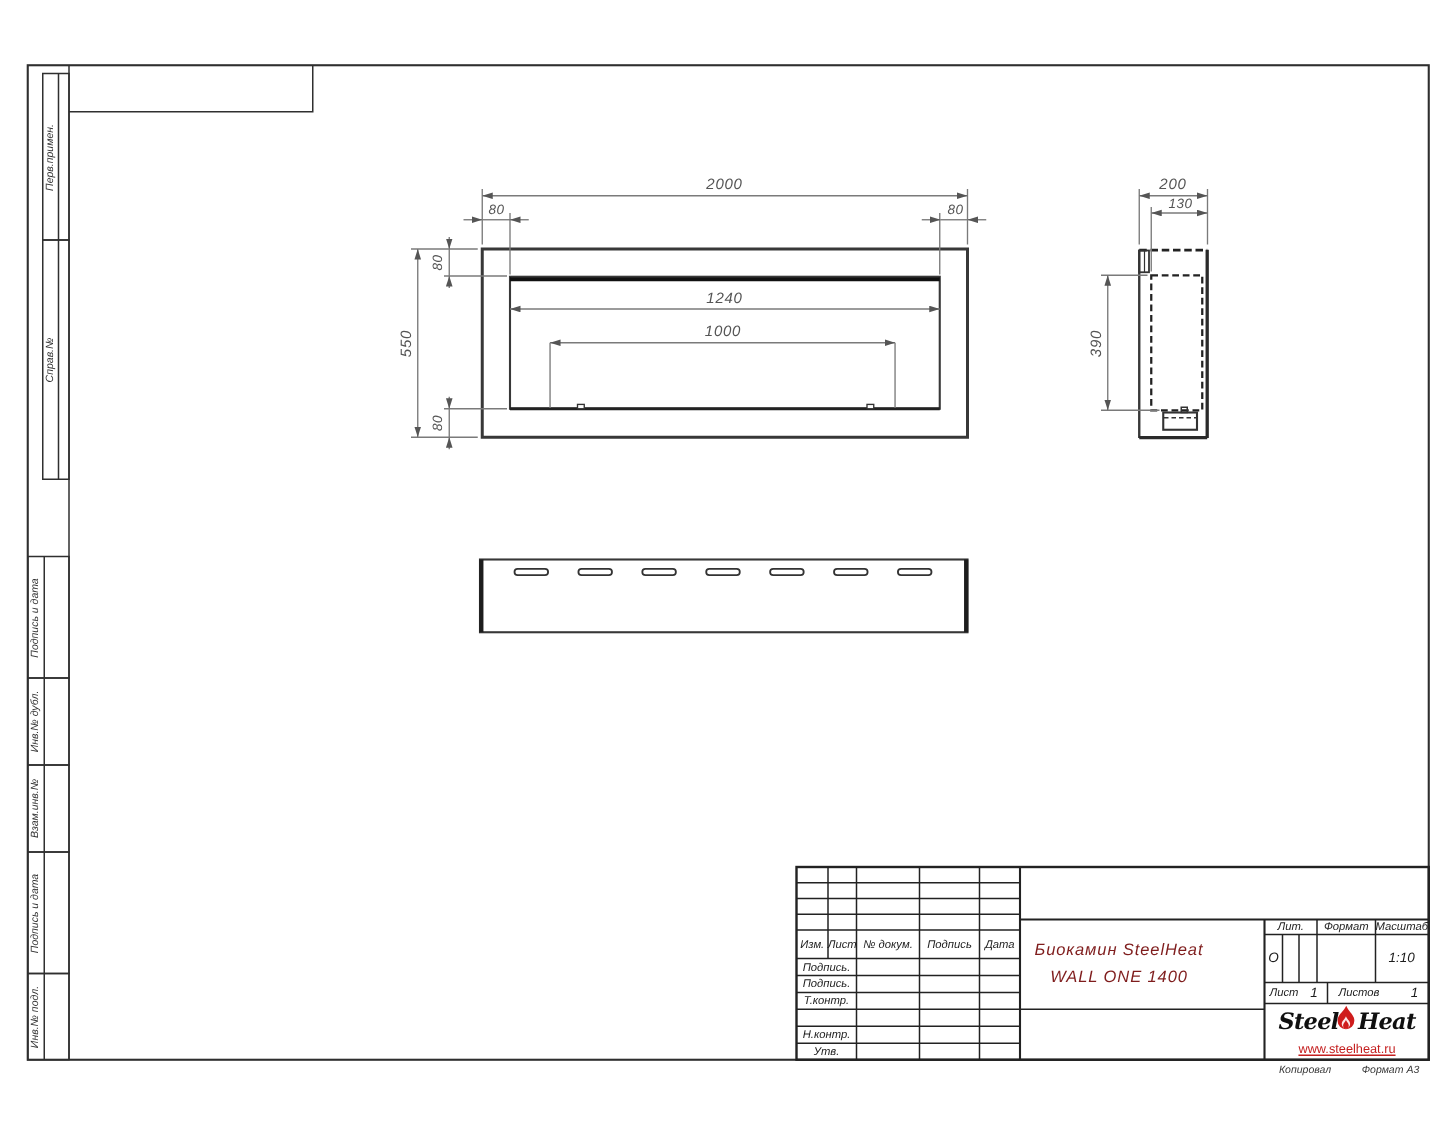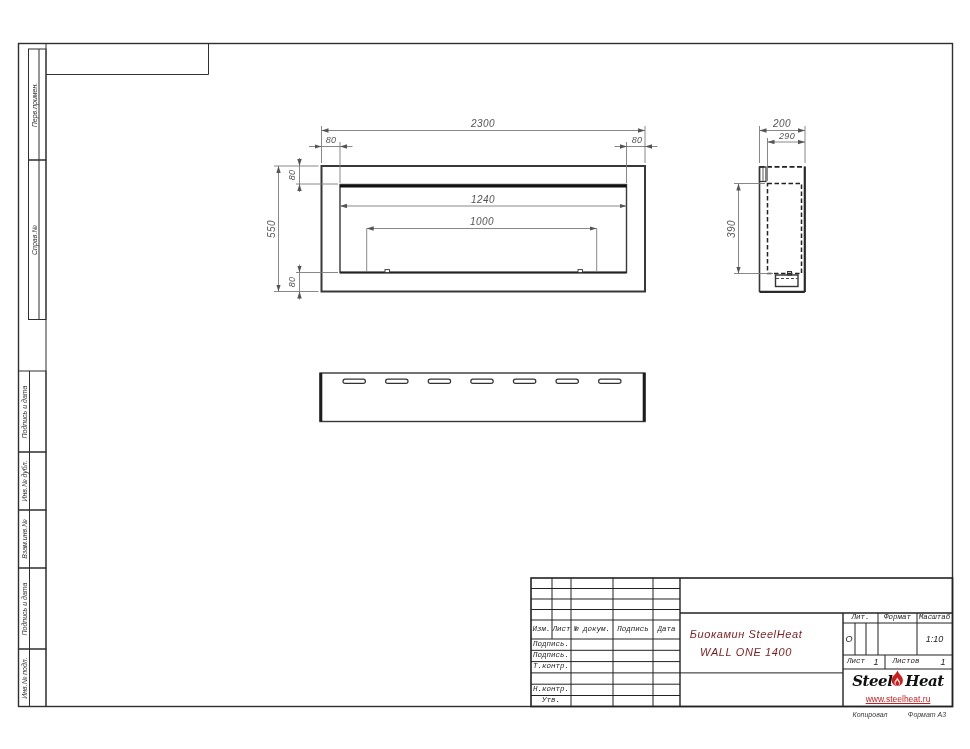--- a/index.html
+++ b/index.html
@@ -8,21 +8,21 @@
     font-family:"Liberation Sans",sans-serif;overflow:hidden;
   }
   svg.geom{position:absolute;left:0;top:0;}
   .t{position:absolute;transform:translate(-50%,-50%);white-space:nowrap;
      font-style:italic;color:#4a4a4a;line-height:1;}
   .tv{position:absolute;transform:translate(-50%,-50%) rotate(-90deg);
      white-space:nowrap;font-style:italic;color:#4a4a4a;line-height:1;}
   .dim{font-size:10px;letter-spacing:.5px;color:#555;}
   .dims{font-size:9px;letter-spacing:.3px;color:#555;}
   .strip-label{font-size:7px;color:#333;}
-  .tb-label{font-size:7.5px;color:#1d1d1d;font-family:Liberation Mono, monospace;}
+  .tb-label{font-size:7.5px;color:#1d1d1d;}
   .tb-value{font-size:9px;color:#1d1d1d;}
   .title-main{font-size:11px;color:#7f1d1d;letter-spacing:.6px;font-weight:500;}
   .logo-wrap{position:absolute;left:845px;top:671px;width:106px;height:21px;
      display:flex;align-items:center;justify-content:center;gap:1px;text-align:center;}
   .logo-txt{font-family:"DejaVu Serif",serif;font-style:italic;font-weight:bold;
      font-size:15px;color:#101010;letter-spacing:-.5px;line-height:1;}
   .logo-site{position:absolute;transform:translate(-50%,-50%);white-space:nowrap;
      font-size:8.5px;color:#c41e1e;text-decoration:underline;}
   .foot{font-size:7px;color:#3a3a3a;}
 </style>
@@ -169,30 +169,30 @@
 </svg>
 
 <div class="tv strip-label" style="left:33.5px;top:104.5px">Перв.примен.</div>
 <div class="tv strip-label" style="left:33.5px;top:240px">Справ.№</div>
 <div class="tv strip-label" style="left:23.5px;top:411.5px">Подпись и дата</div>
 <div class="tv strip-label" style="left:23.5px;top:481px">Инв.№ дубл.</div>
 <div class="tv strip-label" style="left:23.5px;top:539px">Взам.инв.№</div>
 <div class="tv strip-label" style="left:23.5px;top:608.5px">Подпись и дата</div>
 <div class="tv strip-label" style="left:23.5px;top:677.5px">Инв.№ подл.</div>
 
-<div class="t dim" style="left:483px;top:124px">2300</div>
+<div class="t dim" style="left:483px;top:124px">2000</div>
 <div class="t dims" style="left:331px;top:139.5px">80</div>
 <div class="t dims" style="left:637px;top:139.5px">80</div>
 <div class="tv dim" style="left:271.5px;top:229px">550</div>
 <div class="tv dims" style="left:292px;top:175px">80</div>
 <div class="tv dims" style="left:292px;top:282px">80</div>
 <div class="t dim" style="left:483px;top:199.5px">1240</div>
 <div class="t dim" style="left:482px;top:222px">1000</div>
 <div class="t dim" style="left:782px;top:124px">200</div>
-<div class="t dims" style="left:787px;top:135.5px">290</div>
+<div class="t dims" style="left:787px;top:135.5px">130</div>
 <div class="tv dim" style="left:731.5px;top:228.5px">390</div>
 
 <div class="t tb-label" style="left:541.5px;top:629.5px">Изм.</div>
 <div class="t tb-label" style="left:561.5px;top:629.5px">Лист</div>
 <div class="t tb-label" style="left:592px;top:629.5px">№ докум.</div>
 <div class="t tb-label" style="left:633px;top:629.5px">Подпись</div>
 <div class="t tb-label" style="left:666.5px;top:629.5px">Дата</div>
 
 <div class="t tb-label" style="left:551px;top:644.7px">Подпись.</div>
 <div class="t tb-label" style="left:551px;top:655.9px">Подпись.</div>

